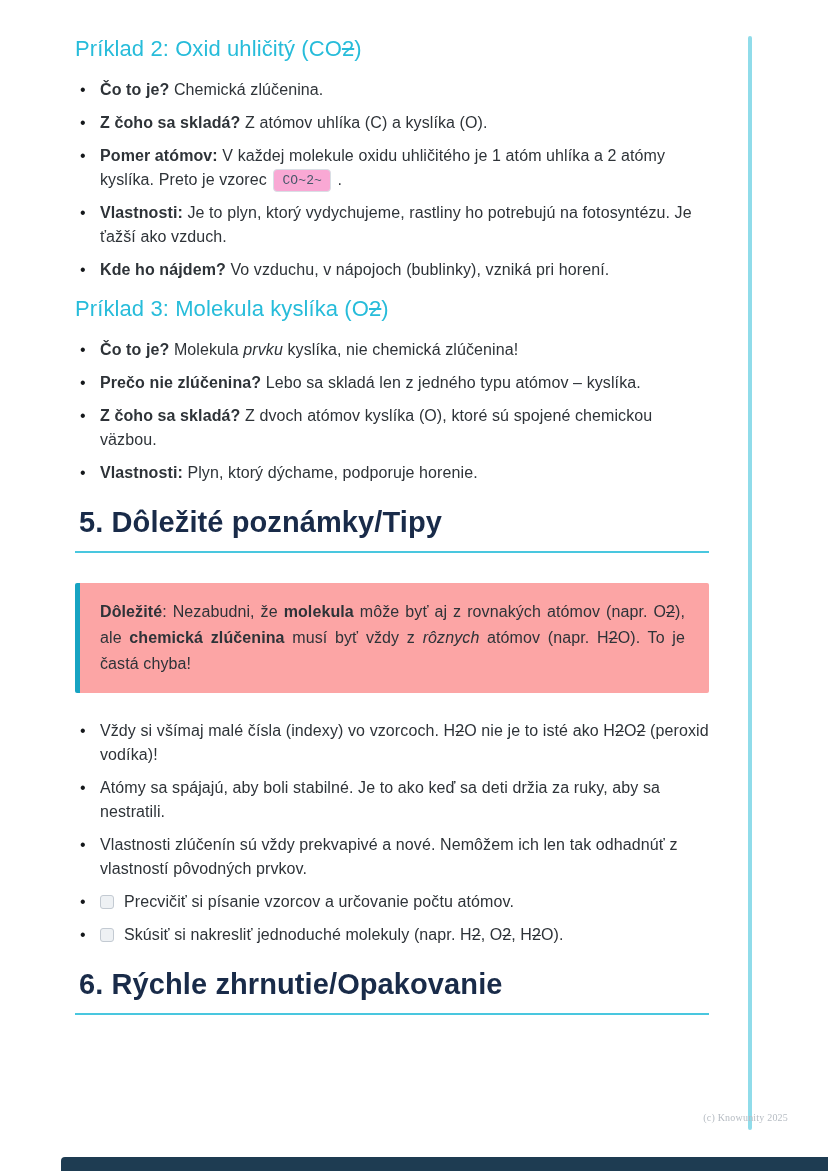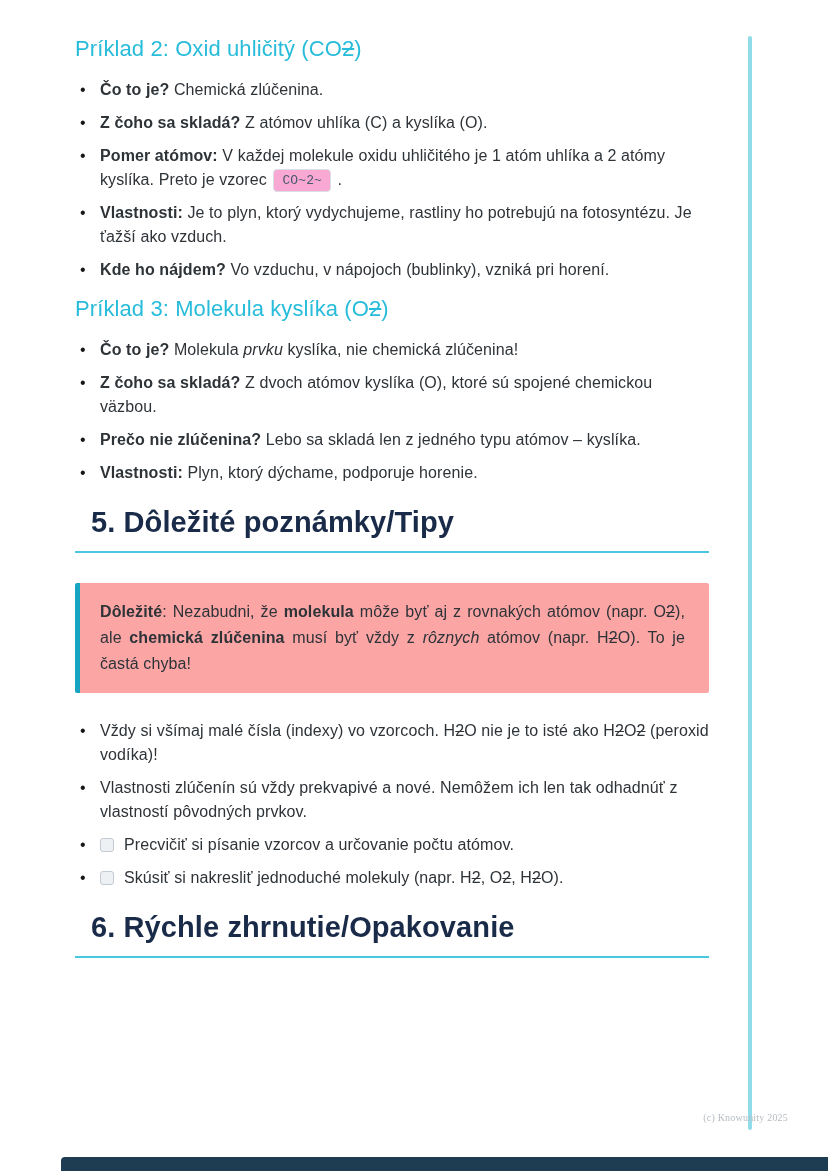--- a/index.html
+++ b/index.html
@@ -15,21 +15,21 @@
     position: absolute; left: 75px; top: 36px; width: 634px;
     letter-spacing: 0.1px;
   }
   h3.h-cyan {
     color: #27bcda; font-size: 22px; font-weight: 400;
     line-height: 26px; margin: 0 0 16px 0;
   }
   h3.h-cyan.mt { margin-top: 14px; }
   h2.h-navy {
     color: #192b49; font-size: 29px; font-weight: 800;
-    line-height: 34px; margin: 20px 0 0 16px;
+    line-height: 34px; margin: 20px 0 0 4px;
   }
   .section-rule {
     height: 2px; background: #49c7df; margin-top: 12px;
     border: none; width: 100%;
   }
   ul.bullets { list-style: none; margin: 0 0 10px 0; }
   ul.bullets > li {
     position: relative; padding-left: 25px; margin-bottom: 9px;
     font-size: 16px; line-height: 24px;
   }
@@ -87,34 +87,35 @@
     <li><span><span class="part-bold">Z čoho sa skladá?</span><span> Z atómov uhlíka (C) a kyslíka (O).</span></span></li>
     <li><span><span class="part-bold">Pomer atómov:</span><span> V každej molekule oxidu uhličitého je 1 atóm uhlíka a 2 atómy kyslíka. Preto je vzorec </span><span class="part-code">CO~2~</span><span> .</span></span></li>
     <li><span><span class="part-bold">Vlastnosti:</span><span> Je to plyn, ktorý vydychujeme, rastliny ho potrebujú na fotosyntézu. Je ťažší ako vzduch.</span></span></li>
     <li><span><span class="part-bold">Kde ho nájdem?</span><span> Vo vzduchu, v nápojoch (bublinky), vzniká pri horení.</span></span></li>
   </ul>
 
   <h3 class="h-cyan mt"><span>Príklad 3: Molekula kyslíka (O</span><span class="part-strike">2</span><span>)</span></h3>
 
   <ul class="bullets">
     <li><span><span class="part-bold">Čo to je?</span><span> Molekula </span><span class="part-italic">prvku</span><span> kyslíka, nie chemická zlúčenina!</span></span></li>
+    <li><span><span class="part-bold">Prečo nie zlúčenina?</span><span> Lebo sa skladá len z jedného typu atómov – kyslíka.</span></span></li>
     <li><span><span class="part-bold">Z čoho sa skladá?</span><span> Z dvoch atómov kyslíka (O), ktoré sú spojené chemickou väzbou.</span></span></li>
-    <li><span><span class="part-bold">Prečo nie zlúčenina?</span><span> Lebo sa skladá len z jedného typu atómov – kyslíka.</span></span></li>
     <li><span><span class="part-bold">Vlastnosti:</span><span> Plyn, ktorý dýchame, podporuje horenie.</span></span></li>
   </ul>
 
   <h2 class="h-navy">5. Dôležité poznámky/Tipy</h2>
   <div class="section-rule"></div>
 
   <div class="callout">
     <p><span class="part-bold">Dôležité</span><span>: Nezabudni, že </span><span class="part-bold">molekula</span><span> môže byť aj z rovnakých atómov (napr. O</span><span class="part-strike">2</span><span>), ale </span><span class="part-bold">chemická zlúčenina</span><span> musí byť vždy z </span><span class="part-italic">rôznych</span><span> atómov (napr. H</span><span class="part-strike">2</span><span>O). To je častá chyba!</span></p>
   </div>
 
   <ul class="bullets tips">
     <li><span><span>Vždy si všímaj malé čísla (indexy) vo vzorcoch. H</span><span class="part-strike">2</span><span>O nie je to isté ako H</span><span class="part-strike">2</span><span>O</span><span class="part-strike">2</span><span> (peroxid vodíka)!</span></span></li>
+    <li><span><span>Atómy sa spájajú, aby boli stabilné. Je to ako keď sa deti držia za ruky, aby sa nestratili.</span></span></li>
     <li><span><span>Vlastnosti zlúčenín sú vždy prekvapivé a nové. Nemôžem ich len tak odhadnúť z vlastností pôvodných prvkov.</span></span></li>
     <li><span class="checkbox"></span><span><span>Precvičiť si písanie vzorcov a určovanie počtu atómov.</span></span></li>
     <li><span class="checkbox"></span><span><span>Skúsiť si nakresliť jednoduché molekuly (napr. H</span><span class="part-strike">2</span><span>, O</span><span class="part-strike">2</span><span>, H</span><span class="part-strike">2</span><span>O).</span></span></li>
   </ul>
 
   <h2 class="h-navy last">6. Rýchle zhrnutie/Opakovanie</h2>
   <div class="section-rule"></div>
 
 </div>
 

